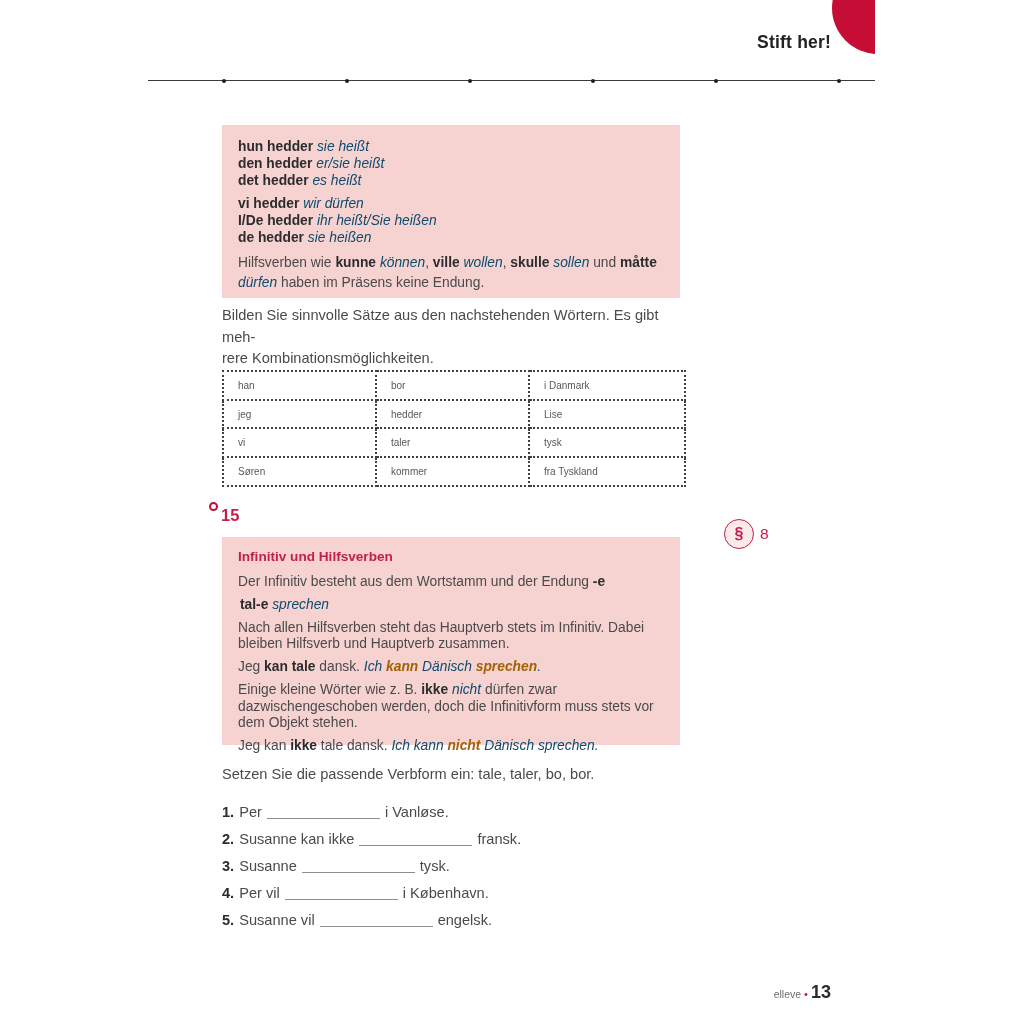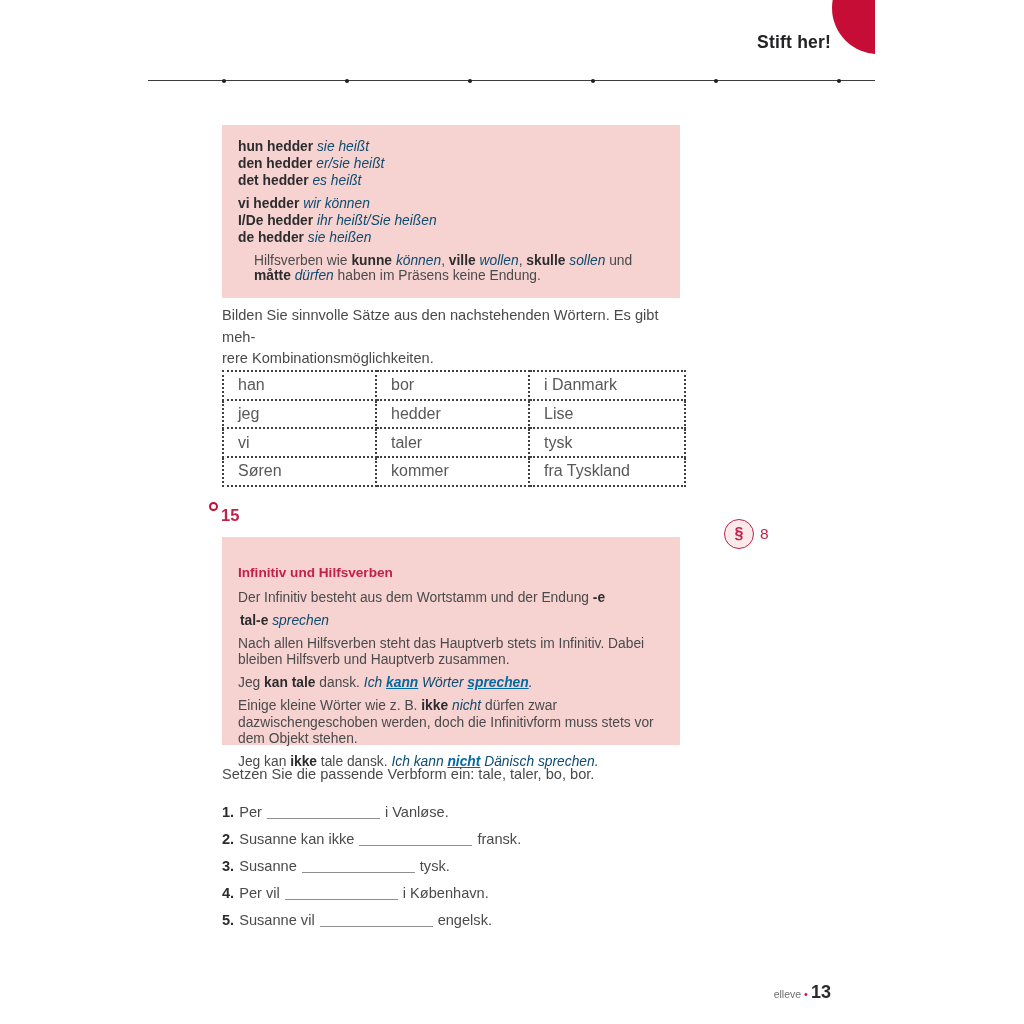--- a/index.html
+++ b/index.html
@@ -17,38 +17,38 @@
 
   .header-title{position:absolute;top:32px;right:44px;font-size:17.5px;font-weight:700;color:#232325;letter-spacing:.2px;}
   .corner-circle{position:absolute;left:832px;top:-38px;width:92px;height:92px;border-radius:50%;background:var(--circle);}
 
   .ruler{position:absolute;left:148px;top:80px;width:728px;height:1px;background:#3c3c3e;}
   .ruler i{position:absolute;top:-1.5px;width:4px;height:4px;border-radius:50%;background:#1f1f21;}
 
   .gbox{position:absolute;left:222px;width:458px;background:var(--pink);font-size:13.8px;line-height:17px;color:var(--body);}
   .gbox .b{font-weight:700;color:#2c2c2e;}
   .gbox .i{font-style:italic;color:#0c4a6e;}
-  .gbox .bi{font-weight:700;font-style:italic;color:#0369a1;text-decoration:underline;}
+  .gbox .bi{font-weight:700;font-style:italic;color:#a16207;}
   .box1{top:125px;height:173px;padding:13px 16px;}
   .box1 .grp{margin-bottom:6px;}
-  .box1 .note{margin-top:7px;line-height:15px;margin-left:16px;}
+  .box1 .note{margin-top:7px;line-height:20px;}
 
   .intro{position:absolute;left:222px;top:305px;width:466px;font-size:14.6px;line-height:21.5px;color:var(--body);}
 
   .word-table{position:absolute;left:222px;top:370px;border-collapse:collapse;}
-  .word-table td{border:2px dotted #3f3f41;width:153px;height:28.7px;padding-left:14px;font-size:16px;color:var(--gray);}
+  .word-table td{border:2px dotted #3f3f41;width:153px;height:28.7px;padding-left:14px;font-size:10px;color:var(--gray);}
   .word-table td:last-child{width:156px;}
 
   .marker-bullet{position:absolute;left:209px;top:502px;width:9px;height:9px;border:2.6px solid var(--circle);border-radius:50%;background:#fff;}
   .marker-num{position:absolute;left:221px;top:506px;font-size:16.5px;font-weight:700;color:var(--accent);}
 
   .para-badge{position:absolute;left:724px;top:519px;width:30px;height:30px;border:1.6px solid var(--accent);border-radius:50%;background:#fbeae9;color:var(--accent);font-size:16px;font-weight:700;text-align:center;line-height:27px;}
   .para-num{position:absolute;left:760px;top:525px;font-size:15.5px;color:var(--accent);}
 
-  .box2{top:537px;height:208px;padding:28px 16px;line-height:16.5px;}
+  .box2{top:537px;height:208px;padding:12px 16px;line-height:16.5px;}
   .box2 .title{font-weight:700;color:var(--accent);font-size:13.6px;margin-bottom:8px;}
   .box2 .ln{margin-bottom:6.5px;}
   .box2 .ln:last-child{margin-bottom:0;}
   .box2 .indent{padding-left:2px;}
 
   .fill-instruction{position:absolute;left:222px;top:766px;width:470px;font-size:14.6px;color:var(--body);}
   .fill-list{position:absolute;left:222px;top:804px;width:480px;font-size:14.6px;color:var(--body);}
   .fill-item{height:27px;}
   .fill-item .num{font-weight:700;color:#2c2c2e;margin-right:5px;}
   .blank{display:inline-block;width:113px;height:12px;border-bottom:1.3px solid #8f8f91;margin:0 5px;vertical-align:-2px;}
@@ -74,21 +74,21 @@
     <i style="left:689px"></i>
   </div>
 
   <div class="gbox box1">
     <div class="grp">
       <div><span class="b">hun hedder </span><span class="i">sie heißt</span></div>
       <div><span class="b">den hedder </span><span class="i">er/sie heißt</span></div>
       <div><span class="b">det hedder </span><span class="i">es heißt</span></div>
     </div>
     <div class="grp">
-      <div><span class="b">vi hedder </span><span class="i">wir können</span></div>
+      <div><span class="b">vi hedder </span><span class="i">wir dürfen</span></div>
       <div><span class="b">I/De hedder </span><span class="i">ihr heißt/Sie heißen</span></div>
       <div><span class="b">de hedder </span><span class="i">sie heißen</span></div>
     </div>
     <div class="note"><span>Hilfsverben wie </span><span class="b">kunne</span><span> </span><span class="i">können</span><span>, </span><span class="b">ville</span><span> </span><span class="i">wollen</span><span>, </span><span class="b">skulle</span><span> </span><span class="i">sollen</span><span> und </span><span class="b">måtte</span><span> </span><span class="i">dürfen</span><span> haben im Präsens keine Endung.</span></div>
   </div>
 
   <div class="intro">
     <div>Bilden Sie sinnvolle Sätze aus den nachstehenden Wörtern. Es gibt meh-</div>
     <div>rere Kombinationsmöglichkeiten.</div>
   </div>
@@ -122,21 +122,21 @@
   <div class="marker-num">15</div>
 
   <div class="para-badge">§</div>
   <div class="para-num">8</div>
 
   <div class="gbox box2">
     <div class="title">Infinitiv und Hilfsverben</div>
     <div class="ln"><span>Der Infinitiv besteht aus dem Wortstamm und der Endung </span><span class="b">-e</span></div>
     <div class="ln indent"><span class="b">tal-e</span><span> </span><span class="i">sprechen</span></div>
     <div class="ln"><span>Nach allen Hilfsverben steht das Hauptverb stets im Infinitiv. Dabei bleiben Hilfsverb und Hauptverb zusammen.</span></div>
-    <div class="ln"><span>Jeg </span><span class="b">kan tale</span><span> dansk. </span><span class="i">Ich </span><span class="bi">kann</span><span class="i"> Wörter </span><span class="bi">sprechen</span><span class="i">.</span></div>
+    <div class="ln"><span>Jeg </span><span class="b">kan tale</span><span> dansk. </span><span class="i">Ich </span><span class="bi">kann</span><span class="i"> Dänisch </span><span class="bi">sprechen</span><span class="i">.</span></div>
     <div class="ln"><span>Einige kleine Wörter wie z. B. </span><span class="b">ikke</span><span> </span><span class="i">nicht</span><span> dürfen zwar dazwischengeschoben werden, doch die Infinitivform muss stets vor dem Objekt stehen.</span></div>
     <div class="ln"><span>Jeg kan </span><span class="b">ikke</span><span> tale dansk. </span><span class="i">Ich kann </span><span class="bi">nicht</span><span class="i"> Dänisch sprechen.</span></div>
   </div>
 
   <div class="fill-instruction">Setzen Sie die passende Verbform ein: tale, taler, bo, bor.</div>
 
   <div class="fill-list">
     <div class="fill-item">
       <span class="num">1.</span><span>Per</span><span class="blank"></span><span>i Vanløse.</span>
     </div>

